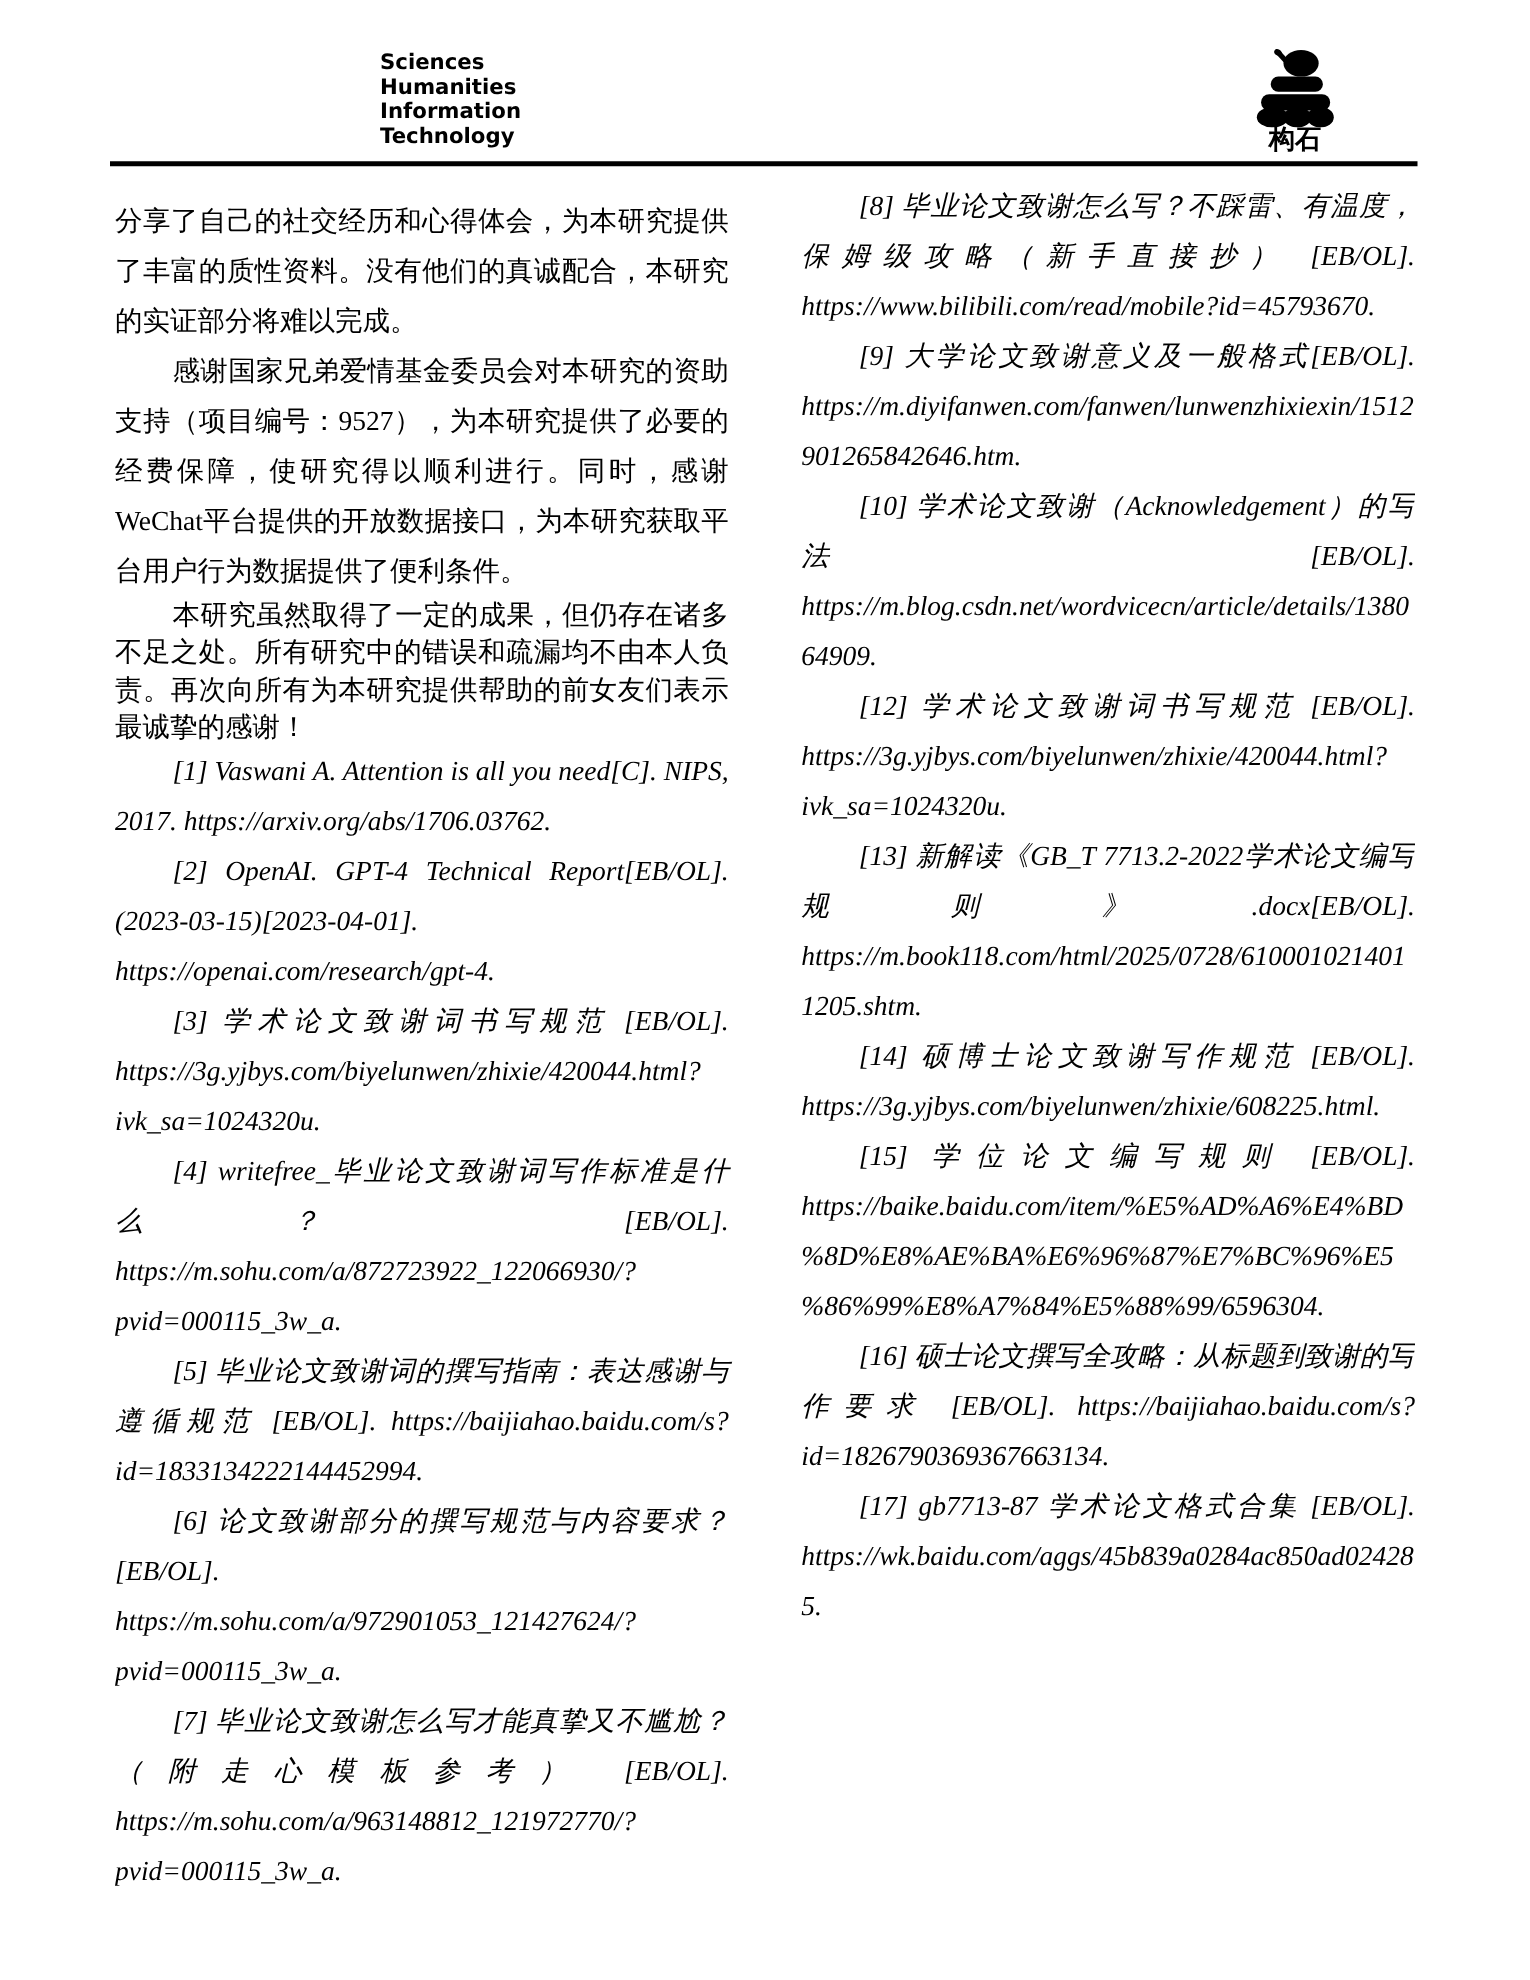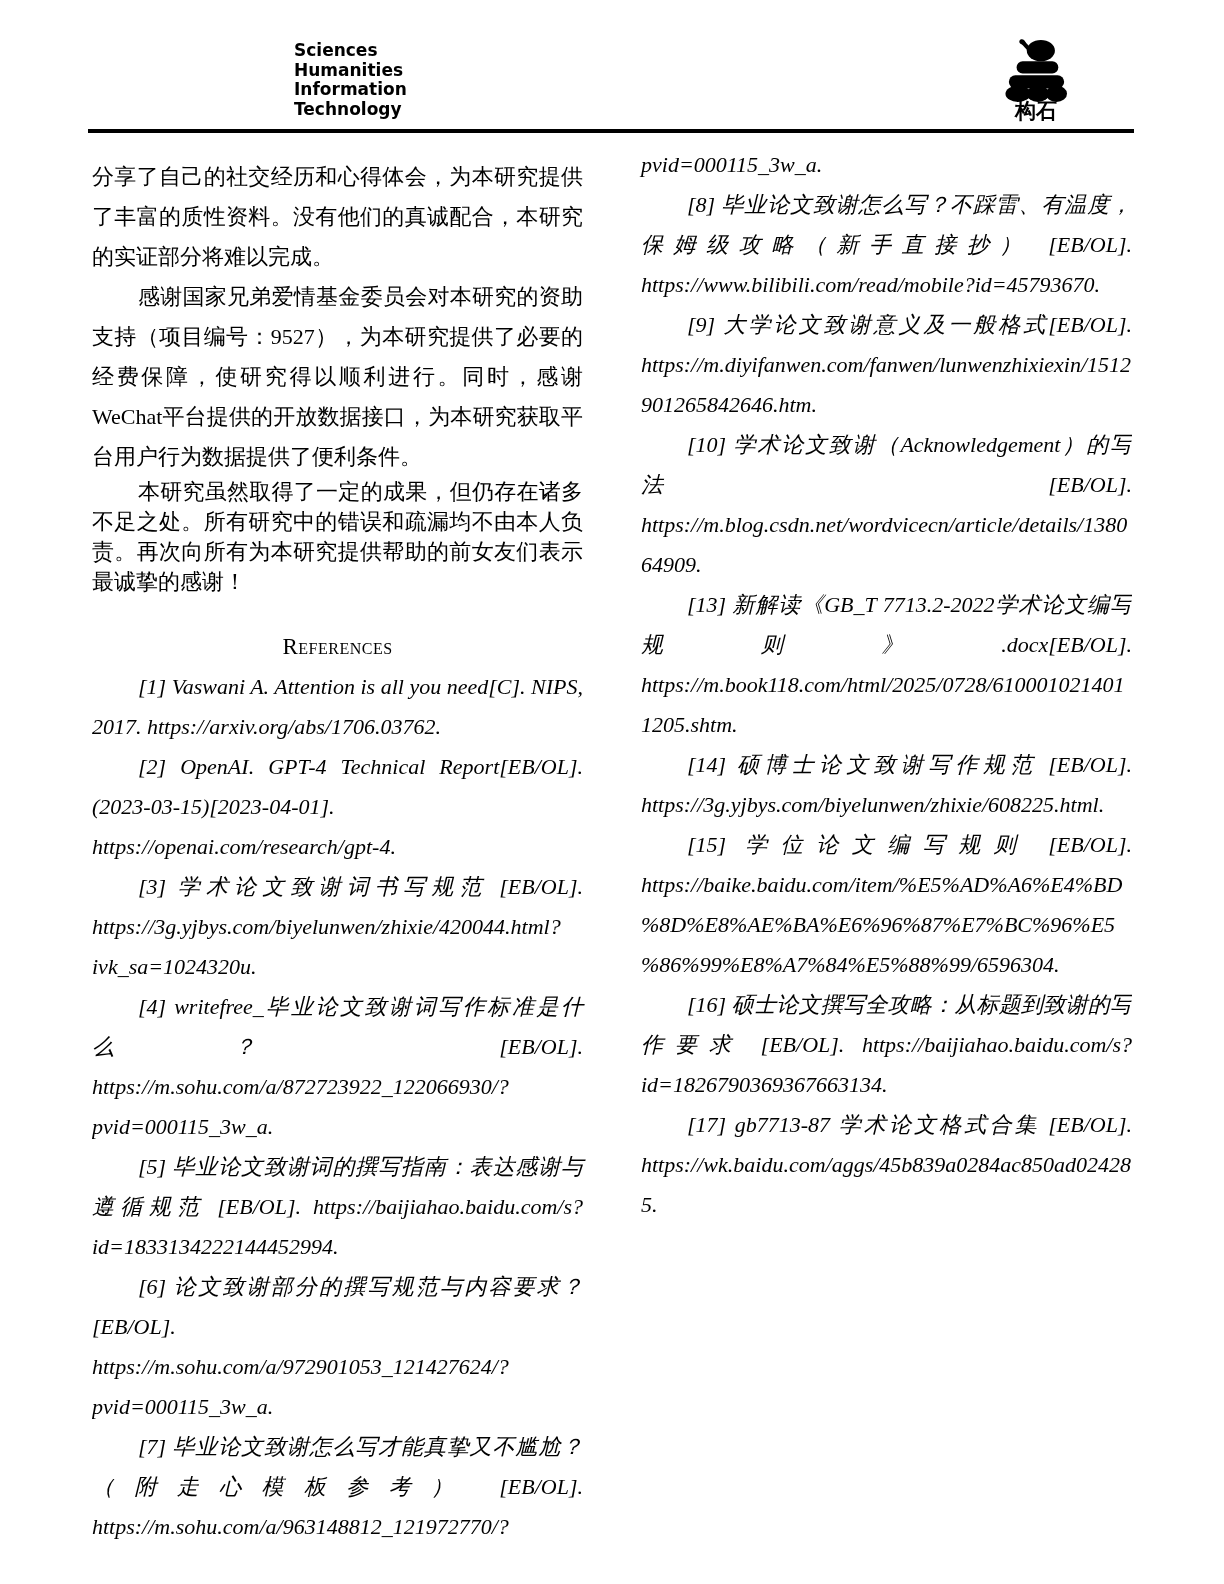--- a/index.html
+++ b/index.html
@@ -11,21 +11,21 @@
   }
   
   .header { position:absolute; left:92px; top:34px; width:1040px; height:94px; }
   .logo {
     position:absolute; left:-4px; top:-10px;
     font-family:"DejaVu Sans","Liberation Sans",sans-serif;
     font-weight:bold; font-size:96px; line-height:96px;
     letter-spacing:-5px; -webkit-text-stroke:2.5px #000;
   }
   .tagline {
-    position:absolute; left:202px; top:7px;
+    position:absolute; left:212px; top:7px;
     font-family:"DejaVu Sans","Liberation Sans",sans-serif;
     font-weight:bold; font-size:17px; line-height:19.5px;
   }
   .pub-logo { position:absolute; left:905px; top:4px; width:78px; text-align:center; }
   .pub-logo svg { display:block; margin:0 auto; }
   .pub-name {
     font-family:"DejaVu Sans","Liberation Sans",sans-serif;
     font-weight:bold; font-size:21px; line-height:18px; margin-top:0px;
   }
   .rule { position:absolute; left:88px; top:129px; width:1046px; height:4px; background:#000; }
@@ -75,30 +75,30 @@
   </div>
 </div>
 
 <div class="rule"></div>
 
 <main class="content">
   <p class="para no-indent">分享了自己的社交经历和心得体会，为本研究提供了丰富的质性资料。没有他们的真诚配合，本研究的实证部分将难以完成。</p>
   <p class="para">感谢国家兄弟爱情基金委员会对本研究的资助支持（项目编号：9527），为本研究提供了必要的经费保障，使研究得以顺利进行。同时，感谢WeChat平台提供的开放数据接口，为本研究获取平台用户行为数据提供了便利条件。</p>
   <p class="para tight">本研究虽然取得了一定的成果，但仍存在诸多不足之处。所有研究中的错误和疏漏均不由本人负责。再次向所有为本研究提供帮助的前女友们表示最诚挚的感谢！</p>
 
-  <h2 class="refs-heading">References</h2>
 
   <p class="ref">[1] Vaswani A. Attention is all you need[C]. NIPS, 2017. https://arxiv.org/abs/1706.03762.</p>
   <p class="ref">[2] OpenAI. GPT-4 Technical Report[EB/OL]. (2023-03-15)[2023-04-01]. https://openai.com/research/gpt-4.</p>
   <p class="ref">[3] 学术论文致谢词书写规范 [EB/OL]. https://3g.yjbys.com/biyelunwen/zhixie/420044.html?ivk_sa=1024320u.</p>
   <p class="ref">[4] writefree_毕业论文致谢词写作标准是什么？ [EB/OL]. https://m.sohu.com/a/872723922_122066930/?pvid=000115_3w_a.</p>
   <p class="ref">[5] 毕业论文致谢词的撰写指南：表达感谢与遵循规范 [EB/OL]. https://baijiahao.baidu.com/s?id=1833134222144452994.</p>
   <p class="ref">[6] 论文致谢部分的撰写规范与内容要求？ [EB/OL]. https://m.sohu.com/a/972901053_121427624/?pvid=000115_3w_a.</p>
   <p class="ref">[7] 毕业论文致谢怎么写才能真挚又不尴尬？（附走心模板参考） [EB/OL]. https://m.sohu.com/a/963148812_121972770/?pvid=000115_3w_a.</p>
   <p class="ref">[8] 毕业论文致谢怎么写？不踩雷、有温度，保姆级攻略（新手直接抄） [EB/OL]. https://www.bilibili.com/read/mobile?id=45793670.</p>
   <p class="ref">[9] 大学论文致谢意义及一般格式[EB/OL]. https://m.diyifanwen.com/fanwen/lunwenzhixiexin/1512901265842646.htm.</p>
   <p class="ref">[10] 学术论文致谢（Acknowledgement）的写法 [EB/OL]. https://m.blog.csdn.net/wordvicecn/article/details/138064909.</p>
+  <p class="ref">[12] 学术论文致谢词书写规范 [EB/OL]. https://3g.yjbys.com/biyelunwen/zhixie/420044.html?ivk_sa=1024320u.</p>
   <p class="ref">[13] 新解读《GB_T 7713.2-2022学术论文编写规则》.docx[EB/OL]. https://m.book118.com/html/2025/0728/6100010214011205.shtm.</p>
   <p class="ref">[14] 硕博士论文致谢写作规范 [EB/OL]. https://3g.yjbys.com/biyelunwen/zhixie/608225.html.</p>
   <p class="ref">[15] 学位论文编写规则 [EB/OL]. https://baike.baidu.com/item/%E5%AD%A6%E4%BD%8D%E8%AE%BA%E6%96%87%E7%BC%96%E5%86%99%E8%A7%84%E5%88%99/6596304.</p>
   <p class="ref">[16] 硕士论文撰写全攻略：从标题到致谢的写作要求 [EB/OL]. https://baijiahao.baidu.com/s?id=1826790369367663134.</p>
   <p class="ref">[17] gb7713-87 学术论文格式合集 [EB/OL]. https://wk.baidu.com/aggs/45b839a0284ac850ad024285.</p>
 </main>
 
 </body></html>

